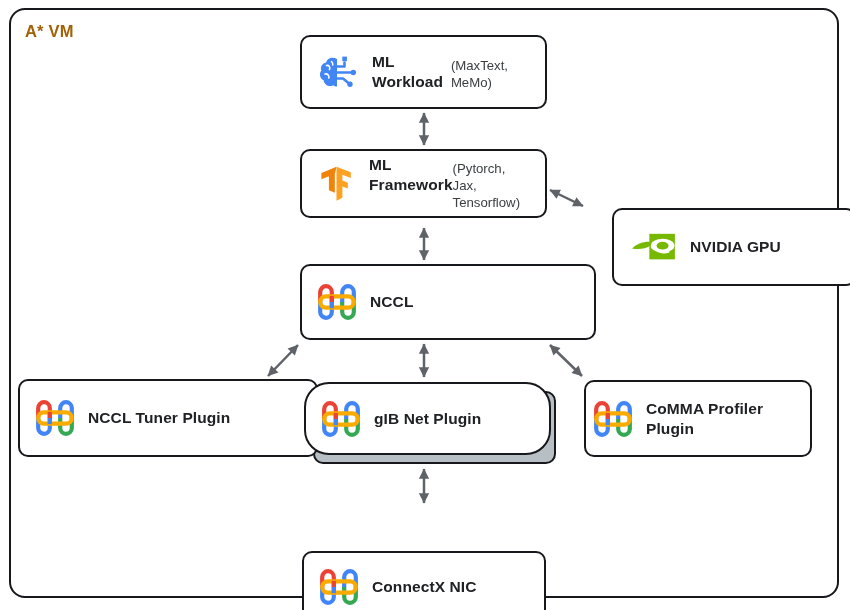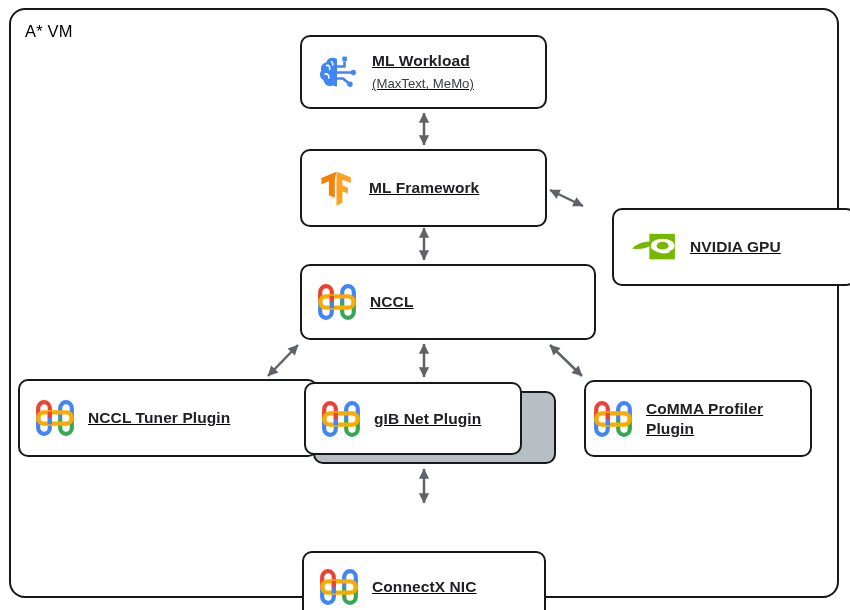--- a/index.html
+++ b/index.html
@@ -5,39 +5,40 @@
   html,body{margin:0;padding:0;background:#fff;}
   .canvas{
     position:relative;width:850px;height:610px;background:#ffffff;
     font-family:"Liberation Sans",sans-serif;overflow:hidden;
   }
   .vm-frame{
     position:absolute;left:9px;top:8px;width:830px;height:590px;
     border:2px solid #16181b;border-radius:16px;box-sizing:border-box;
   }
   .vm-label{
-    position:absolute;left:25px;top:22px;font-size:16.5px;color:#000000;
+    position:absolute;left:25px;top:22px;font-size:16.5px;color:#a16207;
     letter-spacing:.2px;
+    font-weight:bold;
   }
   .arrows{position:absolute;left:0;top:0;pointer-events:none;}
   .node{
     position:absolute;display:flex;align-items:center;gap:14px;
     background:#ffffff;border:2px solid #16181b;border-radius:10px;
     padding:0 12px 0 16px;box-sizing:border-box;z-index:2;
   }
   .node .icon{flex:0 0 auto;display:flex;align-items:center;}
-  .txt{display:flex;flex-direction:column;line-height:1.28;text-decoration:underline;}
+  .txt{display:flex;line-height:1.28;}
   .title{font-weight:700;font-size:15.5px;color:#202124;letter-spacing:.1px;}
   .sub{font-size:13.2px;color:#3c4043;margin-top:6px;}
   #n-ml-workload {left:300px;top:35px; width:247px;height:74px;}
-  #n-ml-framework{left:300px;top:149px;width:247px;height:78px;}
+  #n-ml-framework{left:300px;top:149px;width:247px;height:69px;}
   #n-nvidia-gpu  {left:612px;top:208px;width:244px;height:78px;}
   #n-nccl        {left:300px;top:264px;width:296px;height:76px;}
   #n-nccl-tuner  {left:18px; top:379px;width:300px;height:78px;}
-  #n-gib-net     {left:304px;top:382px;width:218px;height:73px;z-index:3;}
+  #n-gib-net     {left:304px;top:382px;width:247px;height:73px;z-index:3;border-radius:25px;}
   #gib-shadow{
     position:absolute;left:313px;top:391px;width:243px;height:73px;
     background:#b7bec4;border:2px solid #16181b;border-radius:10px;
     box-sizing:border-box;z-index:1;
   }
   #n-comma       {left:584px;top:380px;width:228px;height:77px;padding-left:8px;}
   #n-connectx    {left:302px;top:507px;width:244px;height:72px;margin-top:44px;}
 </style>
 </head>
 <body>
@@ -92,20 +93,21 @@
 
   <div class="node" id="n-ml-framework">
     <span class="icon">
       <svg width="37" height="41" viewBox="0 0 44 48">
         <polygon fill="#F1820A" points="22,4 4,11.5 4,19 13,15.4 13,32 20,35 20,12.8"></polygon>
         <polygon fill="#FCA121" points="22,4 39,10.5 39,17.5 29,13.7 29,20.5 35.5,23 35.5,30 29,27.5 29,40.8 22,44.6"></polygon>
       </svg>
     </span>
     <span class="txt">
       <span class="title">ML Framework</span>
+      <span class="sub">(Pytorch, Jax, Tensorflow)</span>
     </span>
   </div>
 
   <div class="node" id="n-nvidia-gpu">
     <span class="icon">
       <svg width="46" height="31" viewBox="0 0 50 34">
         <rect x="21" y="2" width="28" height="28" fill="#76B900"></rect>
         <ellipse cx="35.5" cy="15" rx="13" ry="7.6" fill="#ffffff"></ellipse>
         <ellipse cx="35.5" cy="15" rx="6.6" ry="4.3" fill="#76B900"></ellipse>
         <path d="M23 14.5 C16.5 18.5 9.5 19.6 2 18 C7.5 12.5 15 10 23 10.8 Z" fill="#76B900"></path>

